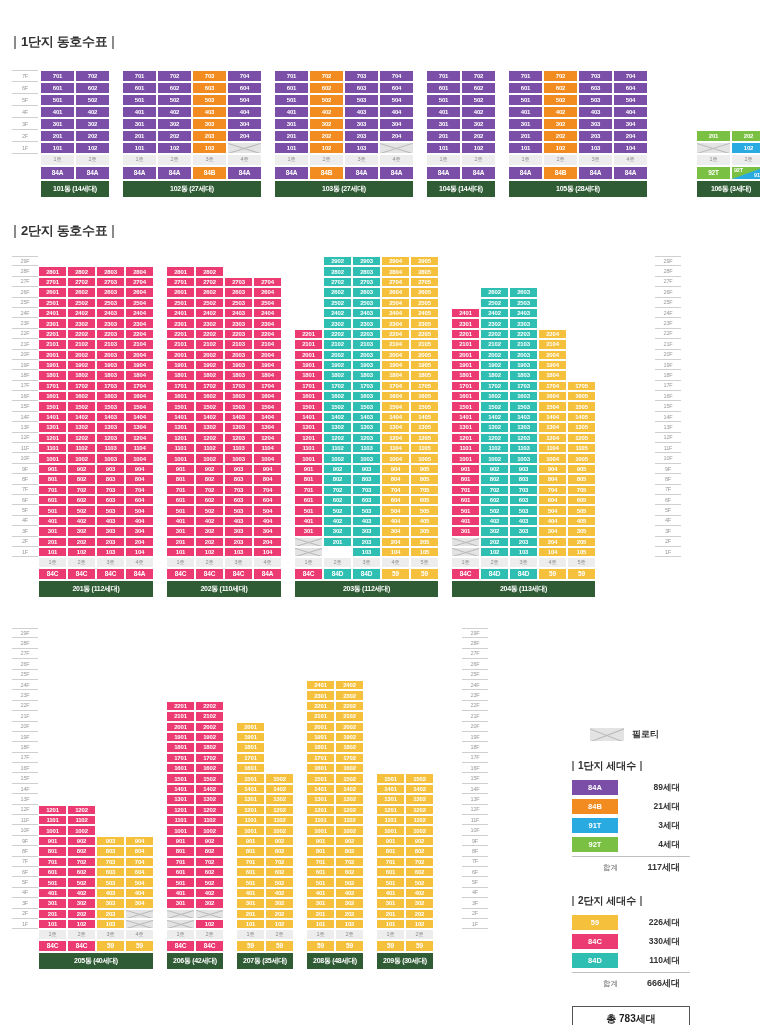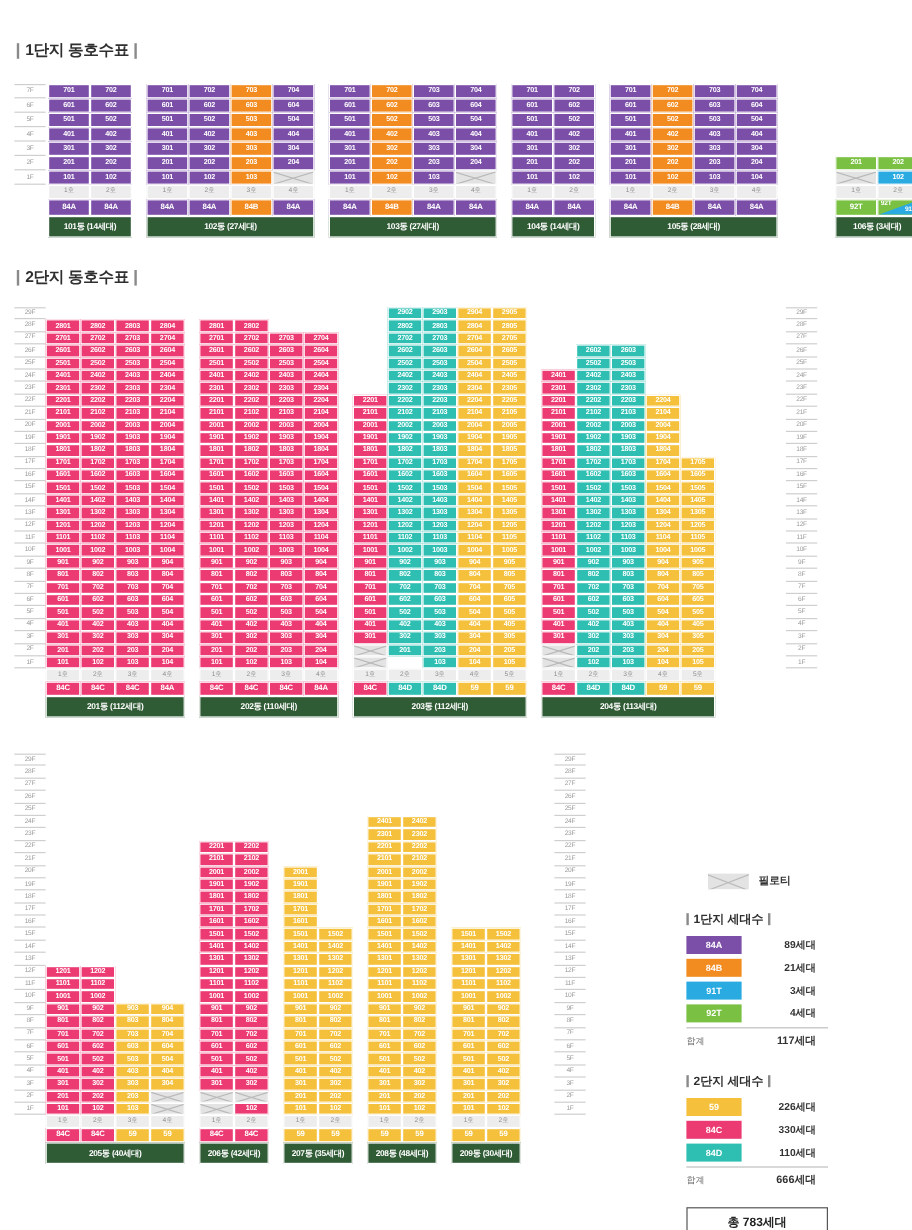--- a/index.html
+++ b/index.html
@@ -115,21 +115,21 @@
   .leg-row{ display:flex;align-items:center;margin-bottom:4px;padding-left:6px; }
   .leg-sw{
     width:46px;height:15px;display:flex;align-items:center;justify-content:center;
     color:#fff;font-size:7.5px;font-weight:bold;flex:none;
   }
   .leg-val{ width:62px; text-align:right; font-size:8.5px; font-weight:bold; color:#333; }
   .leg-sum{
     display:flex;align-items:center;border-top:1px solid #bfbfbf;
     margin:4px 6px 0 6px;padding-top:4px;
   }
-  .leg-sum .lbl{ width:46px;text-align:left;font-size:7.5px;color:#666; }
+  .leg-sum .lbl{ width:46px;text-align:right;font-size:7.5px;color:#666; }
   .leg-sum .val{ width:62px;text-align:right;font-size:9px;font-weight:bold;color:#333; }
   .total-box{
     margin:16px 6px 0 6px;border:1px solid #555;padding:5px 0;
     text-align:center;font-size:10px;font-weight:bold;color:#222;
   }
 </style>
 </head>
 <body>
 
 <div class="abs sec-title" style="left:14px;top:33px;">

